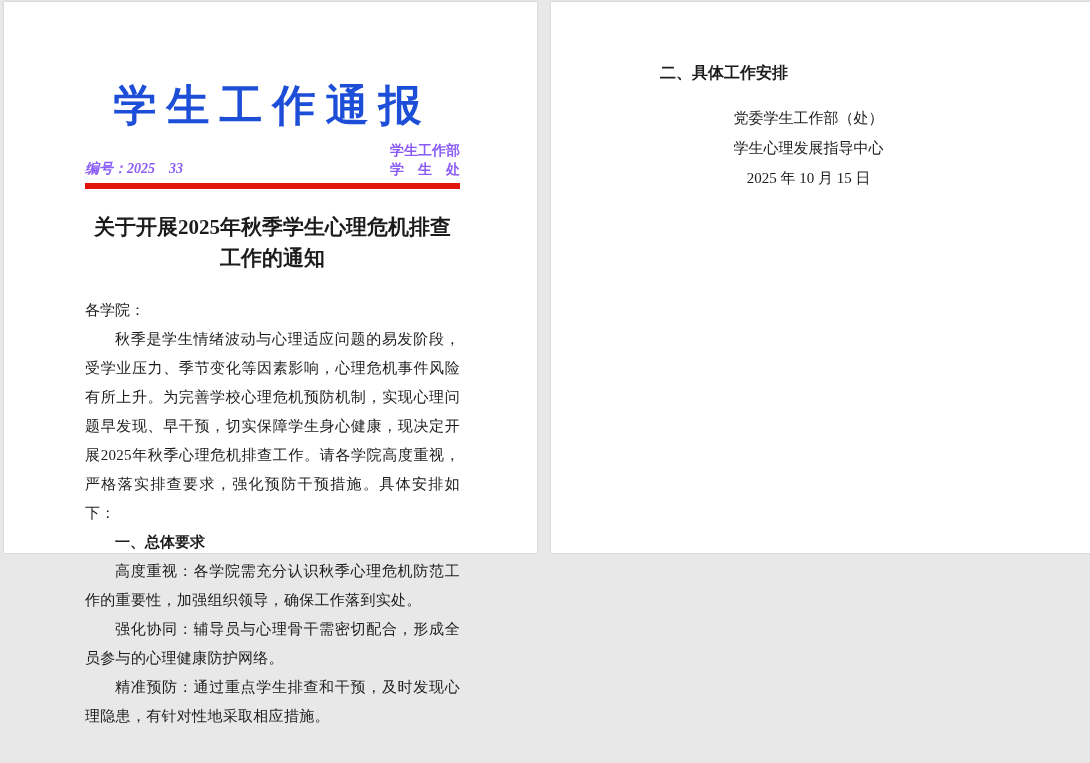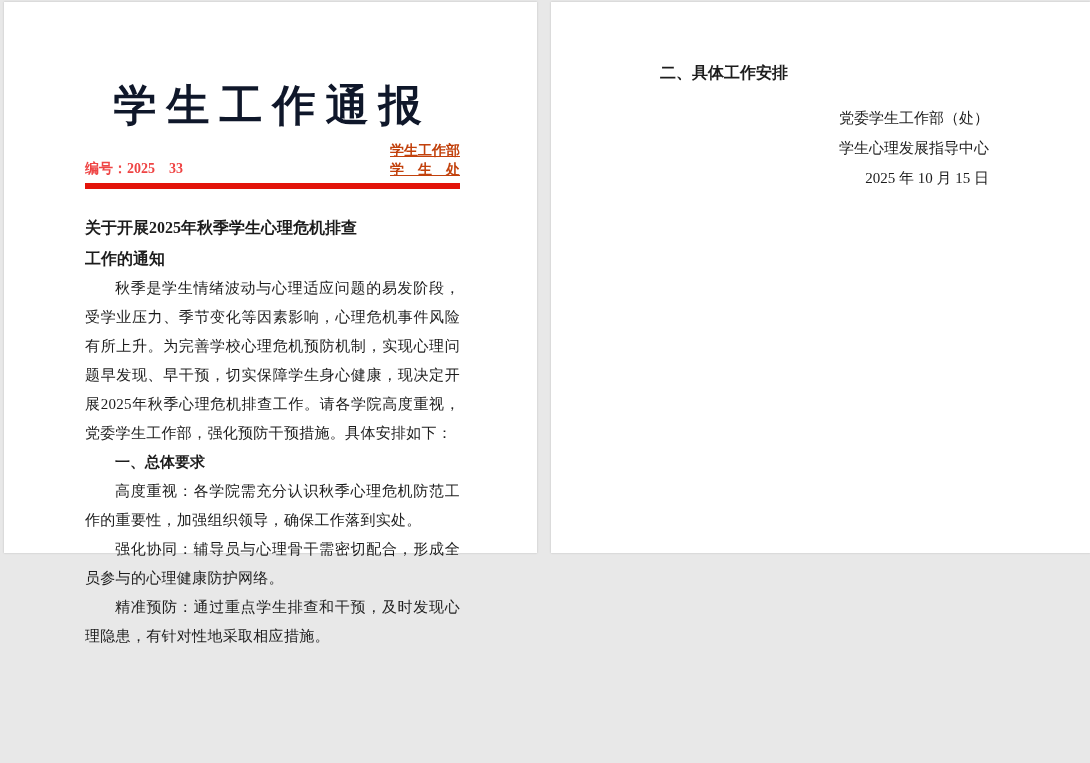--- a/index.html
+++ b/index.html
@@ -52,22 +52,22 @@
     line-height: 19px;
     text-align: center;
     white-space: nowrap;
   }
   .red-rule {
     height: 6px;
     margin-top: 4px;
   }
   .doc-title {
     margin-top: 23px;
-    text-align: left;
-    font-size: 16px;
+    text-align: center;
+    font-size: 21px;
     font-weight: bold;
     line-height: 31px;
   }
   
   .salutation {
     margin-top: 22px;
     font-size: 15px;
     line-height: 29px;
   }
   .body-p {
@@ -93,51 +93,52 @@
   }
   .page-right .body-p { margin-top: 7px; }
   .contact-block {
     margin-top: 12px;
     margin-left: 2em;
     font-size: 15px;
     line-height: 30px;
   }
   .signature-block {
     margin-top: 16px;
-    text-align: right;
+    text-align: center;
     padding-right: 16px;
     font-size: 15px;
     line-height: 30px;
   }
 </style>
 </head>
 <body>
 
 <div class="viewer">
 
   <div class="page page-left">
-    <div class="masthead" style="color: #0f172a;">学生工作通报</div>
+    <div class="masthead" style="color: #1d4ed8;">学生工作通报</div>
 
     <div class="header-row">
-      <span class="issue-no" style="color: #ef4444;">编号：2025　33</span>
-      <span class="dept-block" style="color: #c2410c; text-decoration: underline;">
+      <span class="issue-no" style="color: #8b5cf6; font-style: italic;">编号：2025　33</span>
+      <span class="dept-block" style="color: #8b5cf6;">
         <span>学生工作部</span><br>
         <span>学　生　处</span>
       </span>
     </div>
 
     <div class="red-rule" style="background: rgb(227, 20, 10);"></div>
 
     <h1 class="doc-title">
       <span>关于开展2025年秋季学生心理危机排查</span><br>
       <span>工作的通知</span>
     </h1>
 
+    <p class="salutation">各学院：</p>
 
-    <p class="body-p">秋季是学生情绪波动与心理适应问题的易发阶段，受学业压力、季节变化等因素影响，心理危机事件风险有所上升。为完善学校心理危机预防机制，实现心理问题早发现、早干预，切实保障学生身心健康，现决定开展2025年秋季心理危机排查工作。请各学院高度重视，党委学生工作部，强化预防干预措施。具体安排如下：</p>
+    <p class="body-p">秋季是学生情绪波动与心理适应问题的易发阶段，受学业压力、季节变化等因素影响，心理危机事件风险有所上升。为完善学校心理危机预防机制，实现心理问题早发现、早干预，切实保障学生身心健康，现决定开展2025年秋季心理危机排查工作。请各学院高度重视，严格落实排查要求，强化预防干预措施。具体安排如下：</p>
 
     <p class="sub-heading">一、总体要求</p>
 
     <p class="body-p">高度重视：各学院需充分认识秋季心理危机防范工作的重要性，加强组织领导，确保工作落到实处。</p>
 
     <p class="body-p">强化协同：辅导员与心理骨干需密切配合，形成全员参与的心理健康防护网络。</p>
 
     <p class="body-p">精准预防：通过重点学生排查和干预，及时发现心理隐患，有针对性地采取相应措施。</p>
   </div>
 

